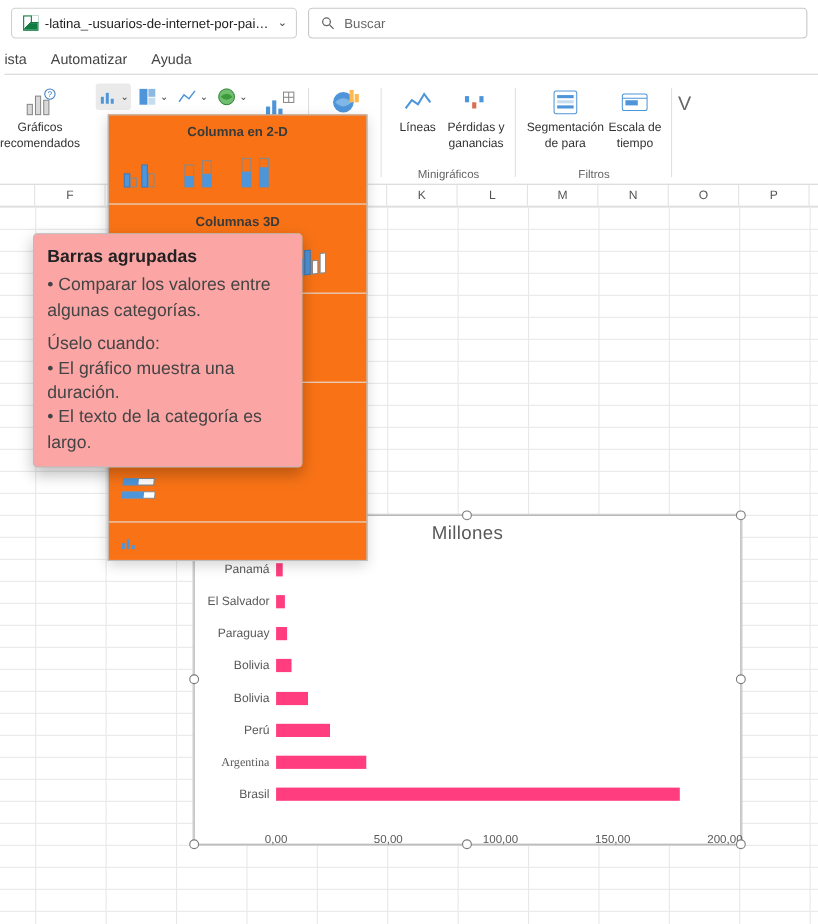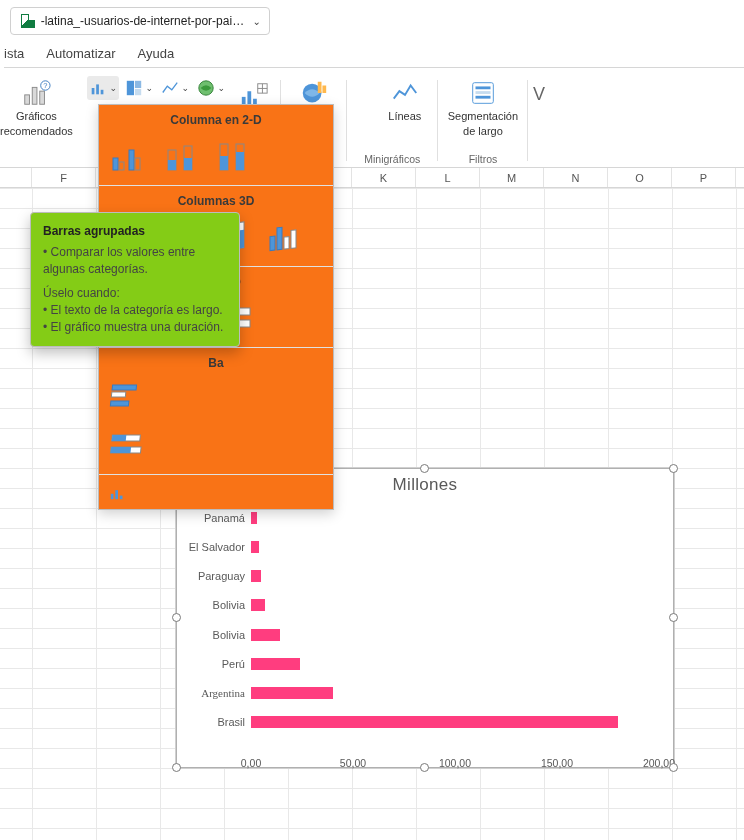--- a/index.html
+++ b/index.html
@@ -141,28 +141,28 @@
   .sep { height: 1px; background: #e1e1e1; margin: 0 0; }
   .more-row {
     display:flex; align-items:center; gap:8px; padding:8px 10px; cursor:pointer;
     border-top:1px solid #e1e1e1;
   }
   .more-row svg { width:18px; height:18px; }
   
   .tooltip {
     position: absolute;
     top: 212px; left: 30px;
-    width: 210px;
-    background: #84cc16;
+    width: 245px;
+    background: #fca5a5;
     border: 1px solid #bcbcbc;
     box-shadow: 0 6px 14px rgba(0,0,0,.25);
     border-radius: 4px;
     padding: 10px 12px;
     z-index: 40;
-    font-size: 12px;
+    font-size: 16px;
     color: #444;
     line-height: 1.4;
   }
   .tooltip .tt-title { font-weight: 700; color: #222; margin-bottom: 4px; }
   .tooltip .tt-block { margin-top: 8px; }
   .tooltip .tt-bullet { display:block; }
   
   .sheet {
     position: relative;
     height: calc(840px - 42px - 26px - 100px);
@@ -217,20 +217,27 @@
   .x-tick { position:absolute; transform:translateX(-50%); }
 </style>
 </head>
 <body>
 
 <div class="titlebar">
   <div class="file-pill">
     <span class="file-icon"></span>
     <span class="name">-latina_-usuarios-de-internet-por-pais-...</span>
     <span class="chev">⌄</span>
+  </div>
+  <div class="searchbox">
+    <svg viewBox="0 0 24 24" fill="none" stroke="#666" stroke-width="2">
+        <circle cx="10" cy="10" r="6"></circle>
+        <line x1="15" y1="15" x2="21" y2="21"></line>
+      </svg>
+    <span class="ph">Buscar</span>
   </div>
 </div>
 
 <div class="ribbon-tabs">
   <span class="tab">ista</span>
   <span class="tab">Automatizar</span>
   <span class="tab">Ayuda</span>
 </div>
 
 <div class="ribbon">
@@ -307,42 +314,60 @@
         <rect x="20" y="4" width="4" height="12" fill="#ffb84d"></rect>
         <rect x="25" y="8" width="4" height="8" fill="#ffb84d"></rect>
       </svg>
       <span>Mapa</span>
       <span><span>3D</span> <span class="tick">⌄</span></span>
     </div>
     <div class="group-label">Paseos</div>
   </div>
 
   <div class="rgroup">
-    <div class="row-btns" style="margin-bottom:0;margin-left:25px;">
+    <div class="row-btns" style="margin-bottom:0;">
       <div class="big-btn">
         <svg viewBox="0 0 32 32" fill="none" stroke="#4e95d9" stroke-width="2">
             <polyline points="4,22 10,14 16,18 22,8 28,16"></polyline>
           </svg>
         <span>Líneas</span>
+      </div>
+      <div class="big-btn">
+        <svg viewBox="0 0 32 32">
+            <rect x="5" y="10" width="4" height="6" fill="#4e95d9"></rect>
+            <rect x="12" y="16" width="4" height="6" fill="#d96f4e"></rect>
+            <rect x="19" y="10" width="4" height="6" fill="#4e95d9"></rect>
+          </svg>
+        <span>Pérdidas y</span>
+        <span>ganancias</span>
       </div>
     </div>
     <div class="group-label">Minigráficos</div>
   </div>
 
   <div class="rgroup">
     <div class="row-btns" style="margin-bottom:0;">
       <div class="big-btn">
         <svg viewBox="0 0 32 32">
             <rect x="5" y="5" width="22" height="22" rx="2" fill="#fff" stroke="#4e95d9"></rect>
             <rect x="8" y="9" width="16" height="3" fill="#4e95d9"></rect>
             <rect x="8" y="14" width="16" height="3" fill="#c6dcef"></rect>
             <rect x="8" y="19" width="16" height="3" fill="#4e95d9"></rect>
           </svg>
         <span>Segmentación</span>
-        <span>de largo</span>
+        <span>de para</span>
+      </div>
+      <div class="big-btn">
+        <svg viewBox="0 0 32 32">
+            <rect x="4" y="8" width="24" height="16" rx="2" fill="#fff" stroke="#4e95d9"></rect>
+            <rect x="7" y="14" width="12" height="5" fill="#4e95d9"></rect>
+            <line x1="4" y1="12" x2="28" y2="12" stroke="#4e95d9"></line>
+          </svg>
+        <span>Escala de</span>
+        <span>tiempo</span>
       </div>
     </div>
     <div class="group-label">Filtros</div>
   </div>
 
   <div class="rgroup no-sep" style="padding:0 4px;">
     <div class="big-btn" style="min-width:14px;">
       <span style="font-size:18px; color:#666; padding-top:6px;">V</span>
     </div>
   </div>
@@ -478,22 +503,22 @@
         <rect x="12" y="14" width="3" height="4" fill="#4e95d9"></rect>
       </svg>
   </div>
 </div>
 
 <div class="tooltip">
   <div class="tt-title">Barras agrupadas</div>
   <span class="tt-bullet">• Comparar los valores entre algunas categorías.</span>
   <div class="tt-block">
     <div>Úselo cuando:</div>
+    <span class="tt-bullet">• El gráfico muestra una duración.</span>
     <span class="tt-bullet">• El texto de la categoría es largo.</span>
-    <span class="tt-bullet">• El gráfico muestra una duración.</span>
   </div>
 </div>
 
 <div class="sheet">
   <div class="col-headers" id="col-headers">
       <div class="cell" style="width:32px;"></div>
       <div class="cell">F</div>
       <div class="cell">G</div>
       <div class="cell">H</div>
       <div class="cell">I</div>

